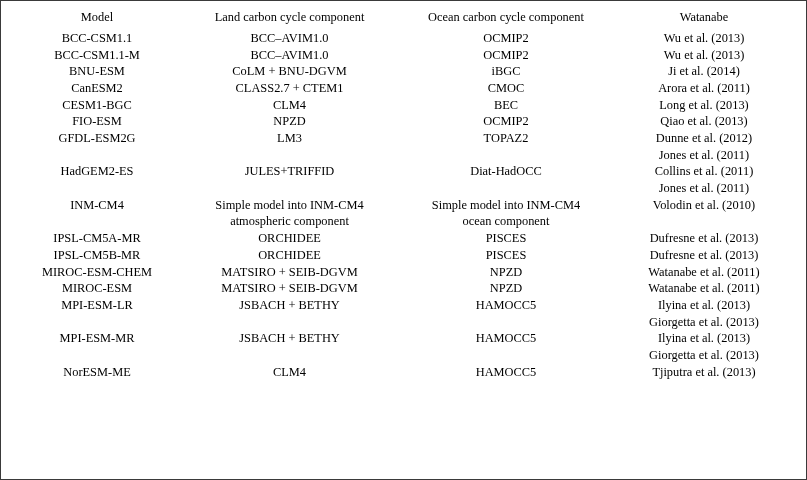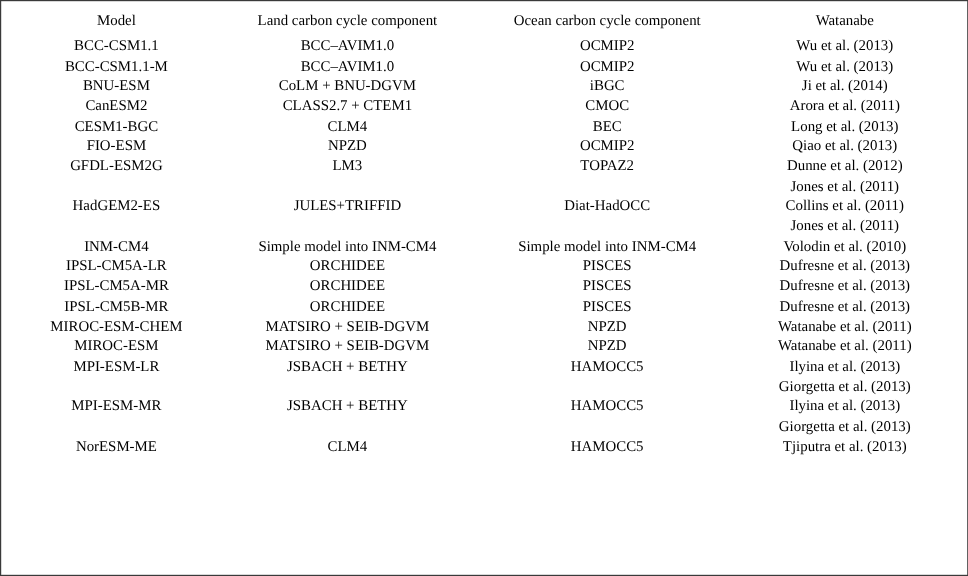--- a/index.html
+++ b/index.html
@@ -142,25 +142,25 @@
           <td></td>
           <td></td>
           <td>Jones et al. (2011)</td>
         </tr>
         <tr class="tall-row">
           <td>INM-CM4</td>
           <td>Simple model into INM-CM4</td>
           <td>Simple model into INM-CM4</td>
           <td>Volodin et al. (2010)</td>
         </tr>
-        <tr class="tall-row">
-          <td>IPSL-CM5A-LR</td>
-          <td>ORCHIDEE</td>
-          <td>PISCES</td>
-          <td>Dufresne et al. (2013)</td>
+        <tr class="cont-row">
+          <td></td>
+          <td>atmospheric component</td>
+          <td>ocean component</td>
+          <td></td>
         </tr>
         <tr>
           <td>IPSL-CM5A-MR</td>
           <td>ORCHIDEE</td>
           <td>PISCES</td>
           <td>Dufresne et al. (2013)</td>
         </tr>
         <tr>
           <td>IPSL-CM5B-MR</td>
           <td>ORCHIDEE</td>

